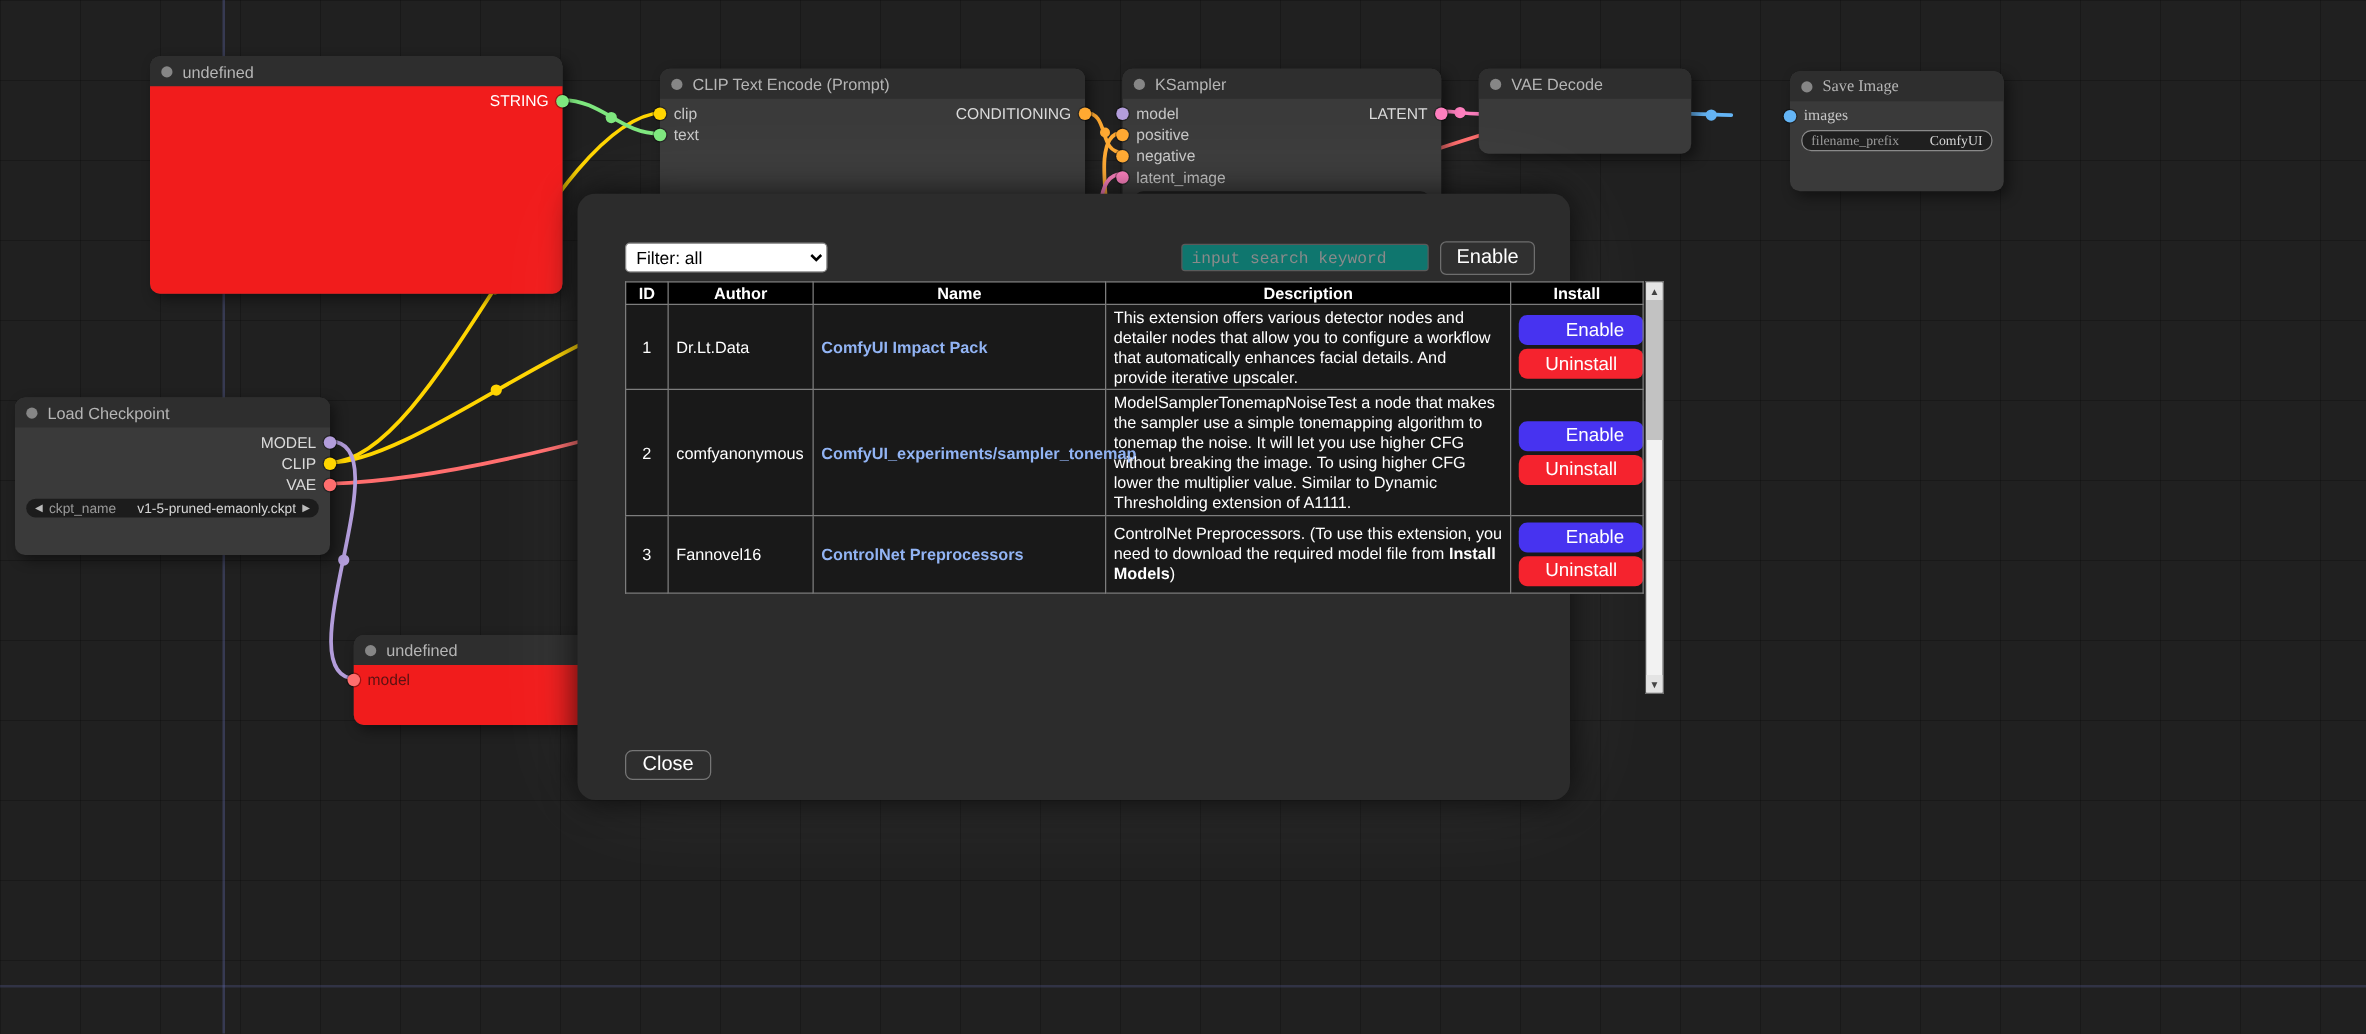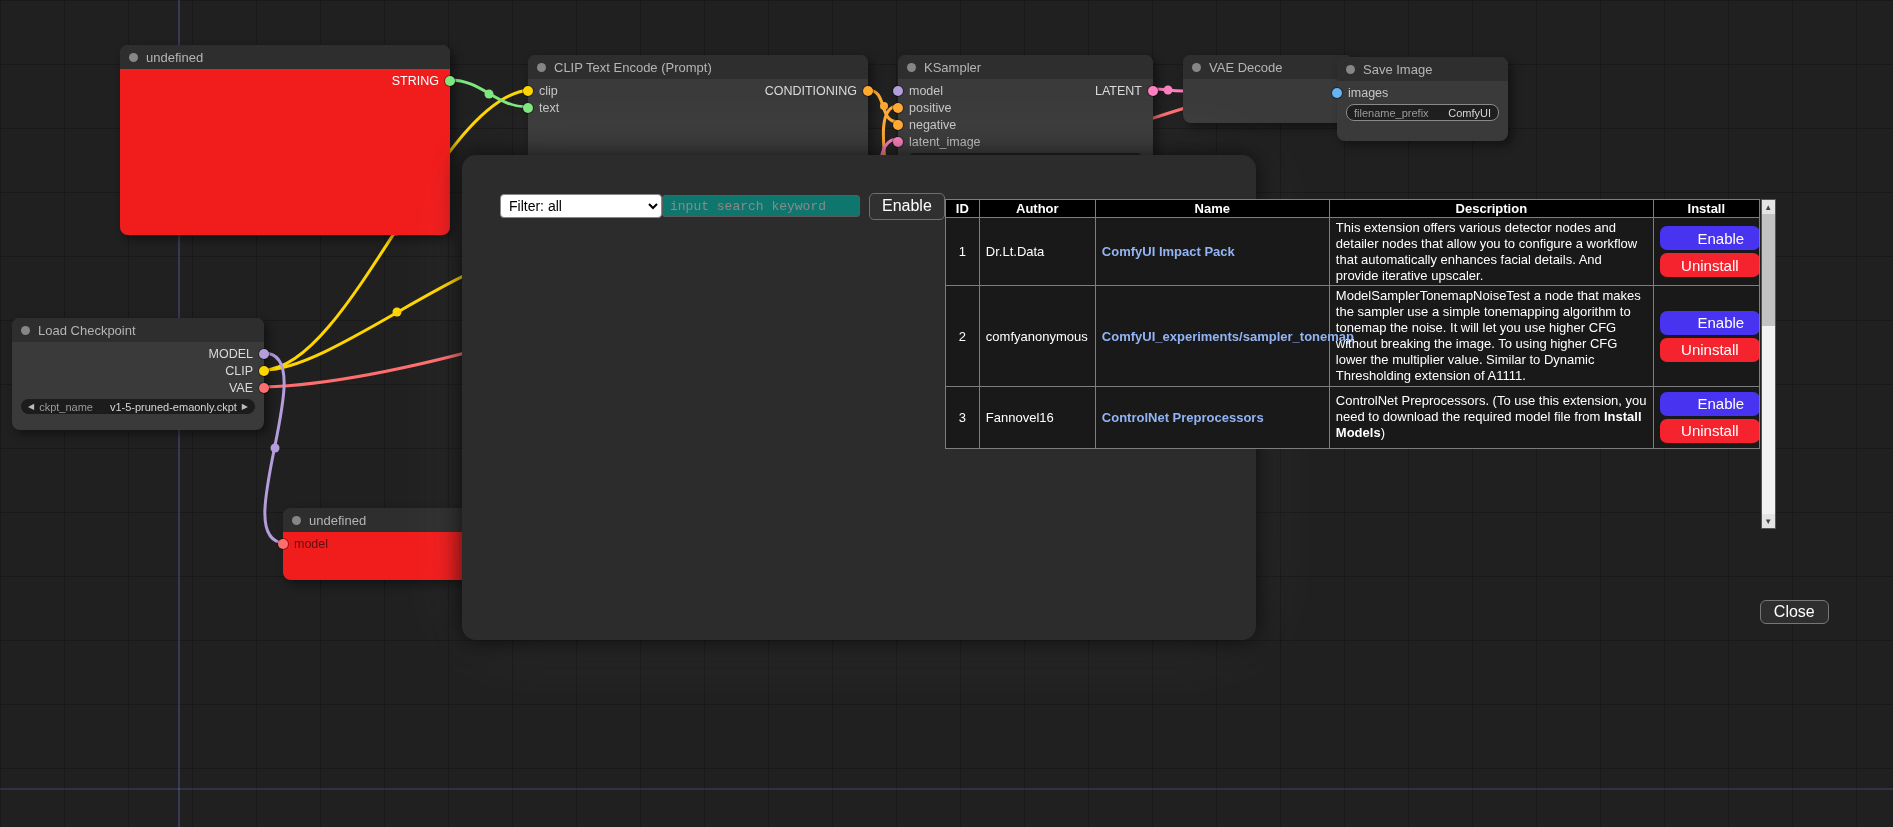--- a/index.html
+++ b/index.html
@@ -50,21 +50,21 @@
   .label-dark{color:#5c1212 !important;}
   .widget{display:flex;align-items:center;height:15px;background:#1c1c1c;border-radius:8px;
         margin:3px 9px 0;padding:0 7px;font-size:11px;gap:5px;color:#9a9a9a;white-space:nowrap;}
   .widget .wvalue{margin-left:auto;color:#d6d6d6;text-align:center;}
   .warrow{font-size:8px;color:#bbbbbb;}
   .widget.outlined{border:1px solid #8a8a8a;background:#1f1f1f;}
 
   
   .dialog{position:absolute;left:462px;top:155px;width:794px;height:485px;z-index:10;
         background:#2c2c2c;border-radius:14px;box-sizing:border-box;
-        padding:38px 28px 16px 38px;display:flex;flex-direction:row;
+        padding:38px 28px 16px 38px;display:flex;flex-direction:column;
         box-shadow:0 0 26px rgba(0,0,0,0.75), 0 0 90px rgba(255,255,255,0.07);}
   .topbar{display:flex;align-items:center;justify-content:space-between;height:26px;}
   .filter-select{width:162px;height:24px;font-size:14px;border-radius:4px;border:1px solid #888;
         background:#ffffff;color:#000;padding:0 4px;font-family:inherit;}
   .search-group{display:flex;align-items:center;gap:9px;}
   .search-input{width:182px;height:20px;background:#0f766e;border:1px solid #5a5a5a;border-radius:3px;
         color:#dddddd;font-size:13px;padding:0 7px;font-family:Liberation Mono, monospace;}
   .search-input::placeholder{color:#8a8a8a;}
   .search-btn{height:27px;padding:0 12px;background:#303030;border:1px solid #6e6e6e;border-radius:5px;
         color:#ffffff;font-size:16px;font-family:inherit;cursor:pointer;}
@@ -198,40 +198,40 @@
   </div>
 </div>
 
 <div class="node" style="left:1183px;top:55px;width:170px;height:68px;">
   <div class="node-header">
     <span class="collapse-dot"></span>
     <span class="node-title">VAE Decode</span>
   </div>
 </div>
 
-<div class="node" style="left:1337px;top:57px;width:171px;height:84px;">
+<div class="node" style="left:1432px;top:57px;width:171px;height:96px;font-family:Liberation Serif, serif;">
   <div class="node-header">
     <span class="collapse-dot"></span>
     <span class="node-title">Save Image</span>
   </div>
   <div class="node-body">
     <div class="row">
       <div class="slot in">
         <span class="dot" style="background:var(--slot_image);"></span>
         <span class="slot-label">images</span>
       </div>
     </div>
     <div class="widget outlined">
       <span class="wlabel">filename_prefix</span>
       <span class="wvalue">ComfyUI</span>
     </div>
   </div>
 </div>
 
-<div class="node" style="left:12px;top:318px;width:252px;height:112px;">
+<div class="node" style="left:12px;top:318px;width:252px;height:126px;">
   <div class="node-header">
     <span class="collapse-dot"></span>
     <span class="node-title">Load Checkpoint</span>
   </div>
   <div class="node-body">
     <div class="row single-out">
       <div class="slot out">
         <span class="slot-label">MODEL</span>
         <span class="dot" style="background:var(--slot_model);"></span>
       </div>

